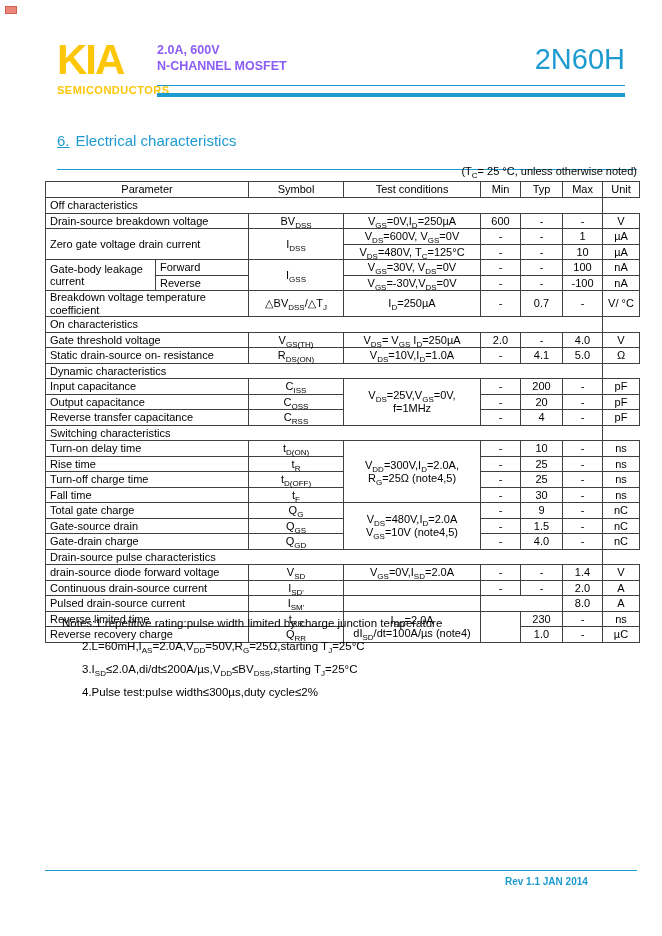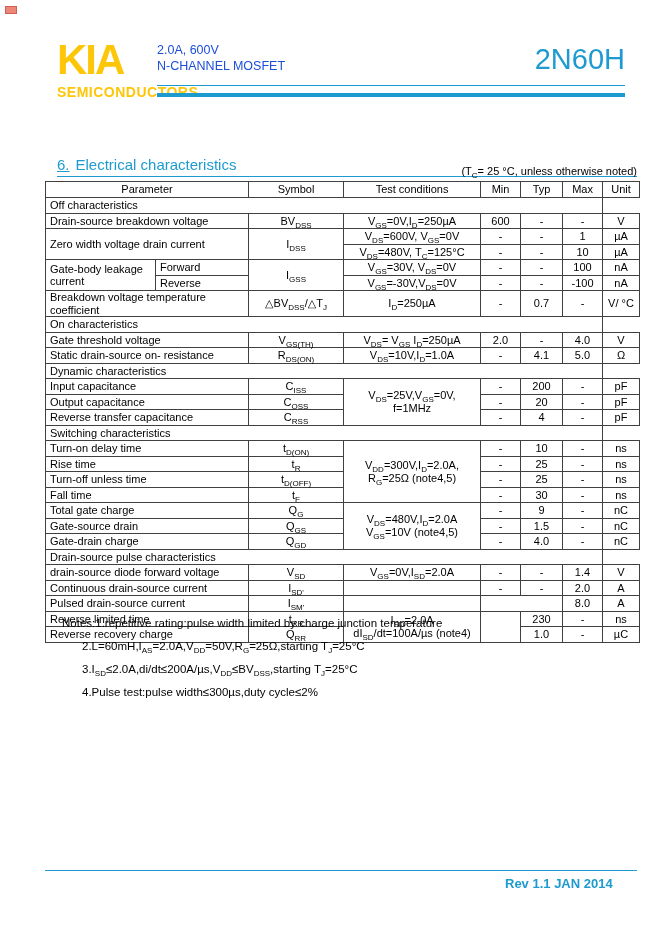--- a/index.html
+++ b/index.html
@@ -6,31 +6,31 @@
   .page{position:relative;width:662px;height:936px;background:#ffffff;overflow:hidden;
         font-family:"Liberation Sans",sans-serif;color:#000;}
 
   
   .corner-mark{position:absolute;left:5px;top:6px;width:10px;height:6px;
                background:#e9796a;border:1px solid #c9503f;opacity:.9;}
 
   
   .brand{position:absolute;left:57px;top:38px;}
   .brand-name{font-size:42px;line-height:44px;font-weight:bold;color:#fdc608;letter-spacing:-2px;}
-  .brand-sub{font-size:14px;font-weight:bold;color:#fdc608;letter-spacing:.5px;margin-top:2px;}
-  .subtitle{position:absolute;left:157px;top:42px;color:#1d4ed8;font-weight:normal;
+  .brand-sub{font-size:11px;font-weight:bold;color:#fdc608;letter-spacing:.5px;margin-top:2px;}
+  .subtitle{position:absolute;left:157px;top:42px;color:#8b5cf6;font-weight:bold;
             font-size:12.5px;line-height:16px;}
   .part-number{position:absolute;right:37px;top:44px;color:#1d9bd1;font-size:29px;line-height:30px;}
   .rule-thin{position:absolute;left:157px;top:85px;width:468px;height:1px;background:#1d9bd1;}
   .rule-thick{position:absolute;left:157px;top:93px;width:468px;height:4px;background:#1d9bd1;}
 
   
   .section-heading{position:absolute;left:57px;top:132px;width:580px;
-                   border-bottom:1px solid #1d9bd1;padding-bottom:3px;
-                   color:#1d9bd1;font-size:15px;margin-top:24px;}
+                   border-bottom:1px solid #1d9bd1;padding-bottom:20px;
+                   color:#1d9bd1;font-size:15px;}
   .section-heading .num{text-decoration:underline;margin-right:6px;}
 
   
   .tc-note{position:absolute;left:45px;top:165px;width:592px;text-align:right;font-size:11px;}
 
   
   table.spec{position:absolute;left:45px;top:181px;width:594px;border-collapse:collapse;
              table-layout:fixed;font-size:11px;}
   table.spec td{border:1px solid #404040;padding:0 3px;height:14.5px;line-height:12.5px;
                 text-align:center;vertical-align:middle;}
@@ -42,21 +42,21 @@
 
   
   .notes{position:absolute;left:62px;top:612px;font-size:11.5px;line-height:23px;}
   .notes .note-line{white-space:nowrap;}
   .notes .note-line + .note-line{margin-left:20px;}
 
   
   .footer-divider{position:absolute;left:45px;top:870px;width:592px;height:1px;background:#1d9bd1;}
   .footer-page{position:absolute;left:45px;top:876px;width:592px;text-align:center;
                color:#1d9bd1;font-weight:bold;font-size:11px;}
-  .footer-rev{position:absolute;left:505px;top:876px;color:#1d9bd1;font-weight:bold;font-size:13px;}
+  .footer-rev{position:absolute;left:505px;top:876px;color:#1d9bd1;font-weight:bold;font-size:10px;}
 </style>
 </head>
 <body>
 
 <div class="page">
 
   <div class="corner-mark"></div>
 
   <div class="brand">
     <div class="brand-name">KIA</div>
@@ -103,21 +103,21 @@
         <tr>
           <td class="p" colspan="2">Drain-source breakdown voltage</td>
           <td class="s">BV<sub>DSS</sub></td>
           <td class="c">V<sub>GS</sub>=0V,I<sub>D</sub>=250µA</td>
           <td class="v">600</td>
           <td class="v">-</td>
           <td class="v">-</td>
           <td class="u">V</td>
         </tr>
         <tr>
-          <td class="p" colspan="2" rowspan="2">Zero width voltage drain current</td>
+          <td class="p" colspan="2" rowspan="2">Zero gate voltage drain current</td>
           <td class="s" rowspan="2">I<sub>DSS</sub></td>
           <td class="c">V<sub>DS</sub>=600V, V<sub>GS</sub>=0V</td>
           <td class="v">-</td>
           <td class="v">-</td>
           <td class="v">1</td>
           <td class="u">µA</td>
         </tr>
         <tr>
           <td class="c">V<sub>DS</sub>=480V, T<sub>C</sub>=125°C</td>
           <td class="v">-</td>
@@ -215,21 +215,21 @@
         </tr>
         <tr>
           <td class="p" colspan="2">Rise time</td>
           <td class="s">t<sub>R</sub></td>
           <td class="v">-</td>
           <td class="v">25</td>
           <td class="v">-</td>
           <td class="u">ns</td>
         </tr>
         <tr>
-          <td class="p" colspan="2">Turn-off unless time</td>
+          <td class="p" colspan="2">Turn-off charge time</td>
           <td class="s">t<sub>D(OFF)</sub></td>
           <td class="v">-</td>
           <td class="v">25</td>
           <td class="v">-</td>
           <td class="u">ns</td>
         </tr>
         <tr>
           <td class="p" colspan="2">Fall time</td>
           <td class="s">t<sub>F</sub></td>
           <td class="v">-</td>

